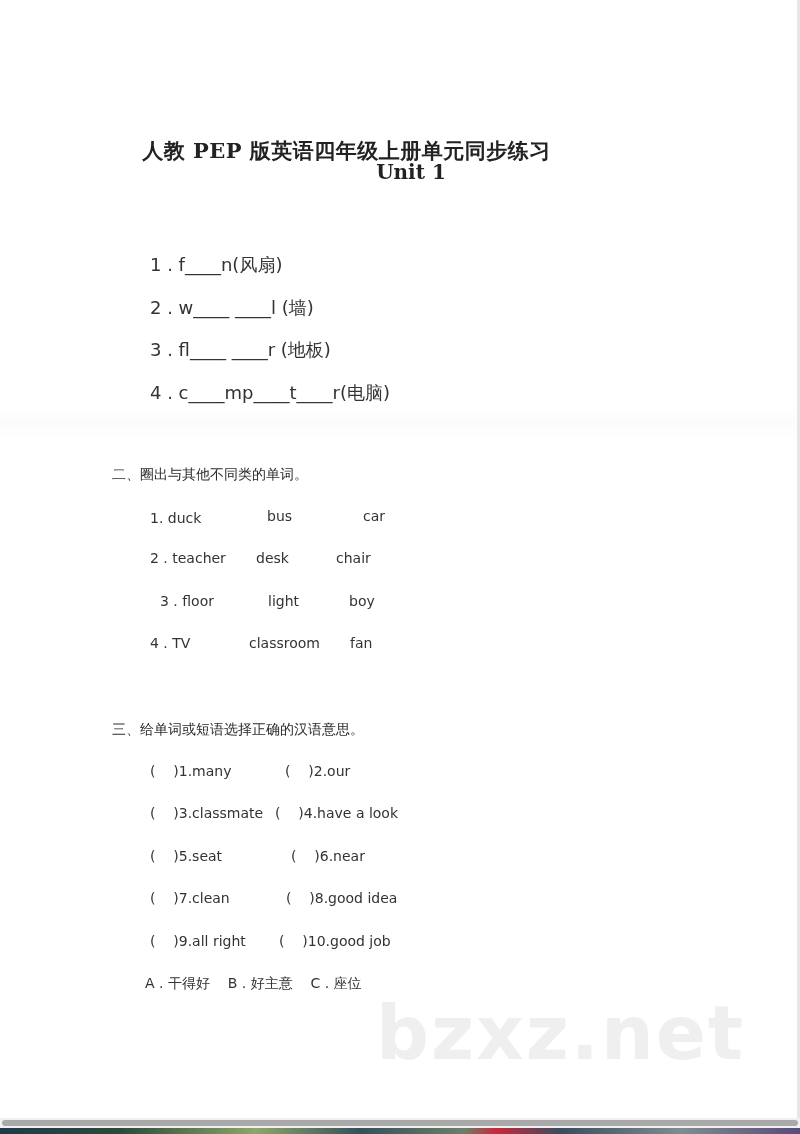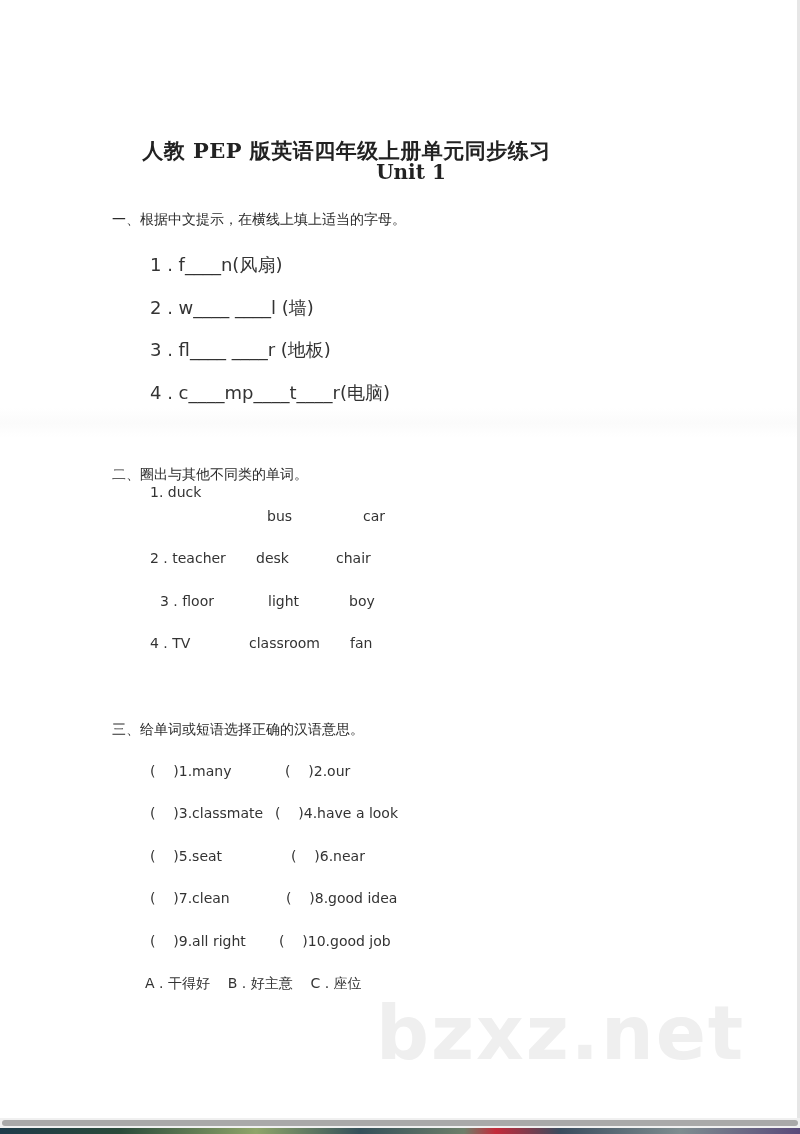--- a/index.html
+++ b/index.html
@@ -55,29 +55,28 @@
   </style>
 </head>
 <body>
 
 <div class="page">
   <div class="band"></div>
 
   <div class="title">人教 PEP 版英语四年级上册单元同步练习</div>
   <div class="subtitle">Unit 1</div>
 
-  <div class="sec-head" style="top:211px;">一、根据中文提示，在横线上填上适当的字母。</div>
   <div class="line" style="left:150px; top:253px;">1 . f____n(风扇)</div>
   <div class="line" style="left:150px; top:296px;">2 . w____ ____l (墙)</div>
   <div class="line" style="left:150px; top:338px;">3 . fl____ ____r (地板)</div>
   <div class="line" style="left:150px; top:381px;">4 . c____mp____t____r(电脑)</div>
 
   <div class="sec-head" style="top:466px;">二、圈出与其他不同类的单词。</div>
 
-  <div class="cell" style="left:150px; top:484px;">1. duck</div>
+  <div class="cell" style="left:150px; top:510px;">1. duck</div>
   <div class="cell" style="left:267px; top:508px;">bus</div>
   <div class="cell" style="left:363px; top:508px;text-align:right;">car</div>
 
   <div class="cell" style="left:150px; top:550px;">2 . teacher</div>
   <div class="cell" style="left:256px; top:550px;">desk</div>
   <div class="cell" style="left:336px; top:550px;">chair</div>
 
   <div class="cell" style="left:160px; top:593px;">3 . floor</div>
   <div class="cell" style="left:268px; top:593px;">light</div>
   <div class="cell" style="left:349px; top:593px;">boy</div>

